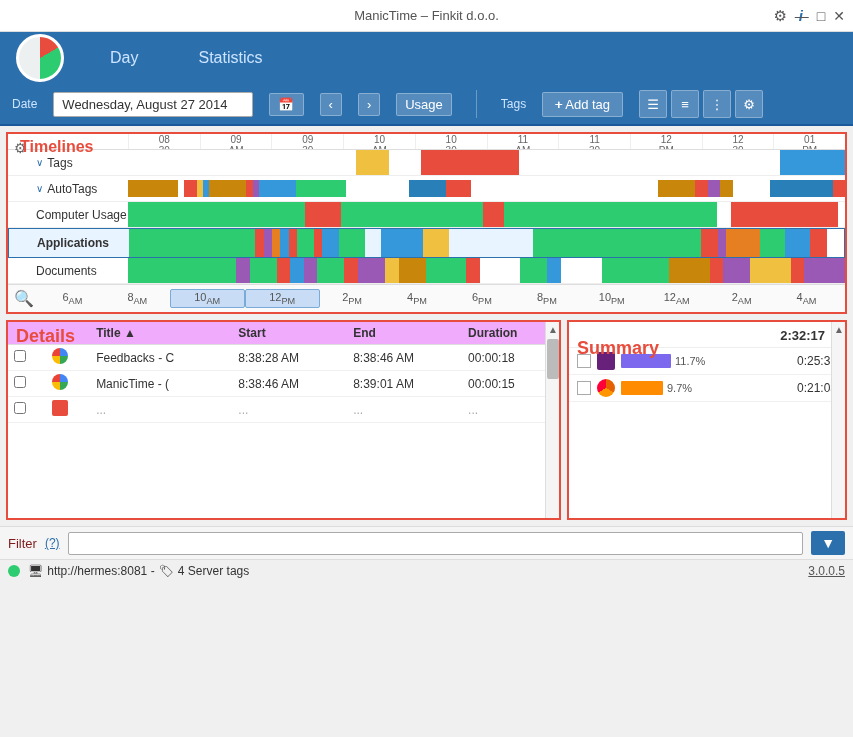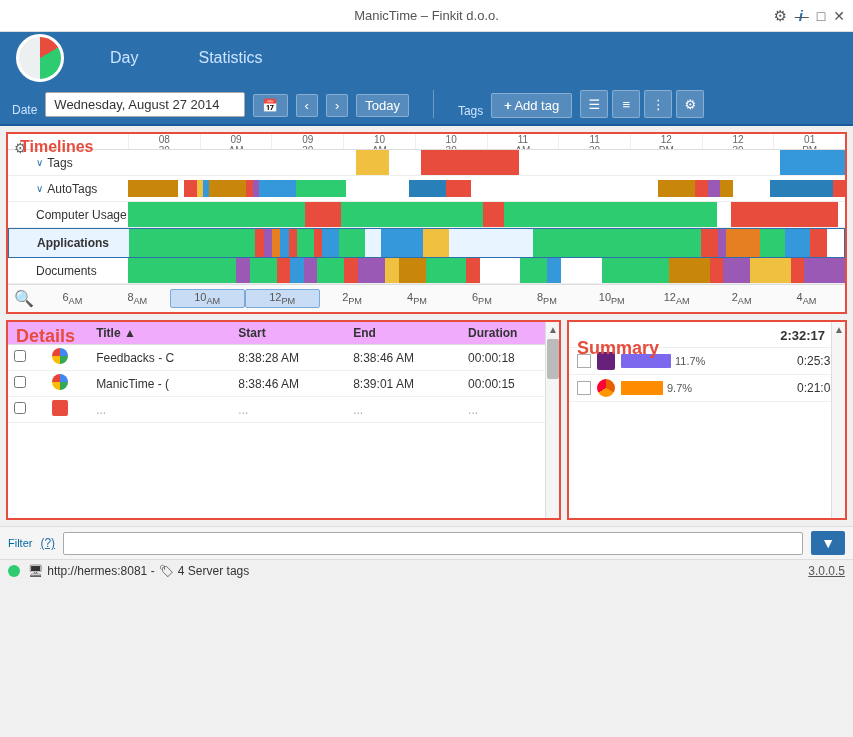--- a/index.html
+++ b/index.html
@@ -78,21 +78,21 @@
 
     
     .toolbar {
       background: #2c6fad;
       display: flex;
       align-items: center;
       padding: 6px 12px;
       gap: 16px;
       border-bottom: 2px solid #1a5a9a;
     }
-    .toolbar-section { display: flex; align-items: flex-end; gap: 8px; }
+    .toolbar-section { display: flex; align-items: center; gap: 16px; }
     .toolbar-label { color: #cce4ff; font-size: 12px; }
     .date-input {
       background: #fff;
       border: 1px solid #aaa;
       border-radius: 2px;
       padding: 4px 8px;
       font-size: 13px;
       width: 200px;
       color: #333;
     }
@@ -315,21 +315,21 @@
 
     
     .filter-bar {
       display: flex;
       align-items: center;
       padding: 4px 8px;
       border-top: 1px solid #ddd;
       background: #f5f5f5;
       gap: 8px;
     }
-    .filter-label { font-size: 11px; color: #0369a1; }
+    .filter-label { font-size: 13px; color: #7f1d1d; }
     .filter-question { color: #2c6fad; font-size: 12px; cursor: pointer; text-decoration: underline; }
     .filter-input {
       flex: 1;
       border: 1px solid #aaa;
       border-radius: 2px;
       padding: 3px 6px;
       font-size: 13px;
       background: #fff;
     }
     .filter-dropdown {
@@ -388,21 +388,21 @@
   </div>
 </div>
 
 <div class="toolbar">
   <div class="toolbar-section">
     <span class="toolbar-label">Date</span>
     <input class="date-input" type="text" value="Wednesday, August 27 2014" readonly="" style="">
     <button class="toolbar-btn">📅</button>
     <button class="toolbar-btn">‹</button>
     <button class="toolbar-btn">›</button>
-    <button class="toolbar-btn">Today</button>
+    <button class="toolbar-btn">Usage</button>
   </div>
   <div class="toolbar-divider"></div>
   <div class="toolbar-section">
     <span class="toolbar-label">Tags</span>
     <button class="add-tag-btn">
       <span>+</span>
       <span style="margin-left:-12px;">+ Add tag</span>
     </button>
     <div class="tag-icons">
       <div class="tag-icon-btn">☰</div>

